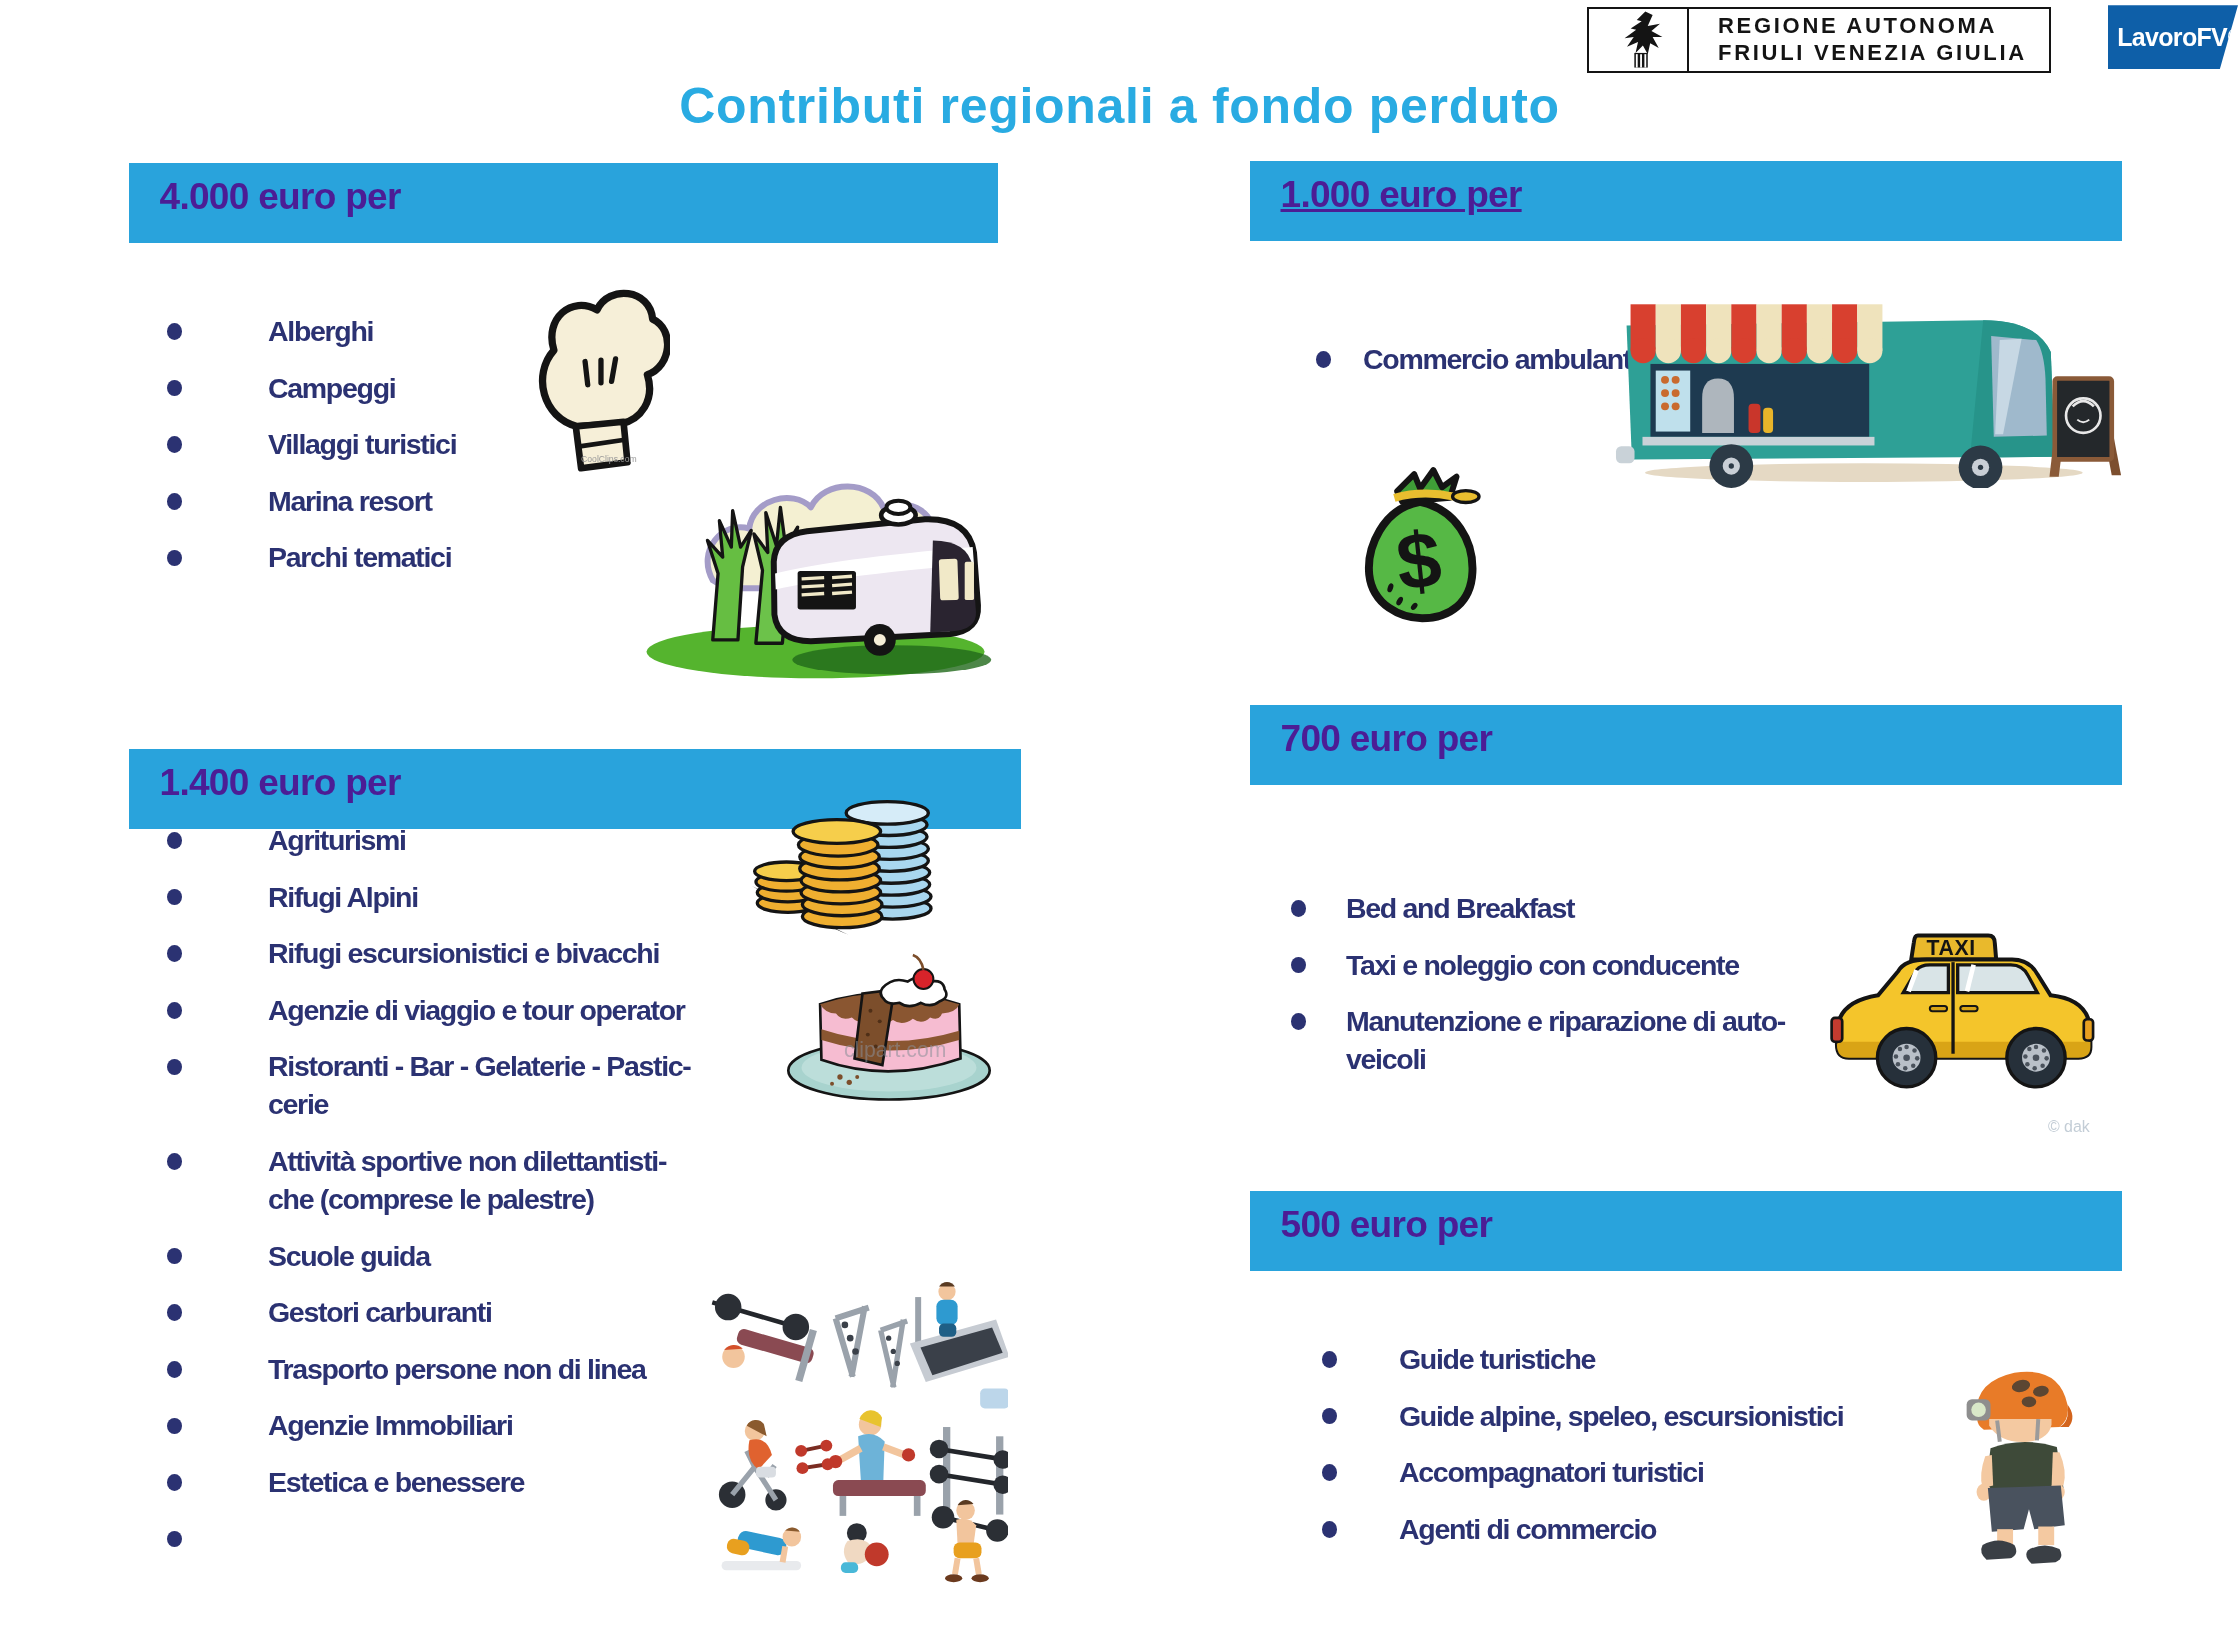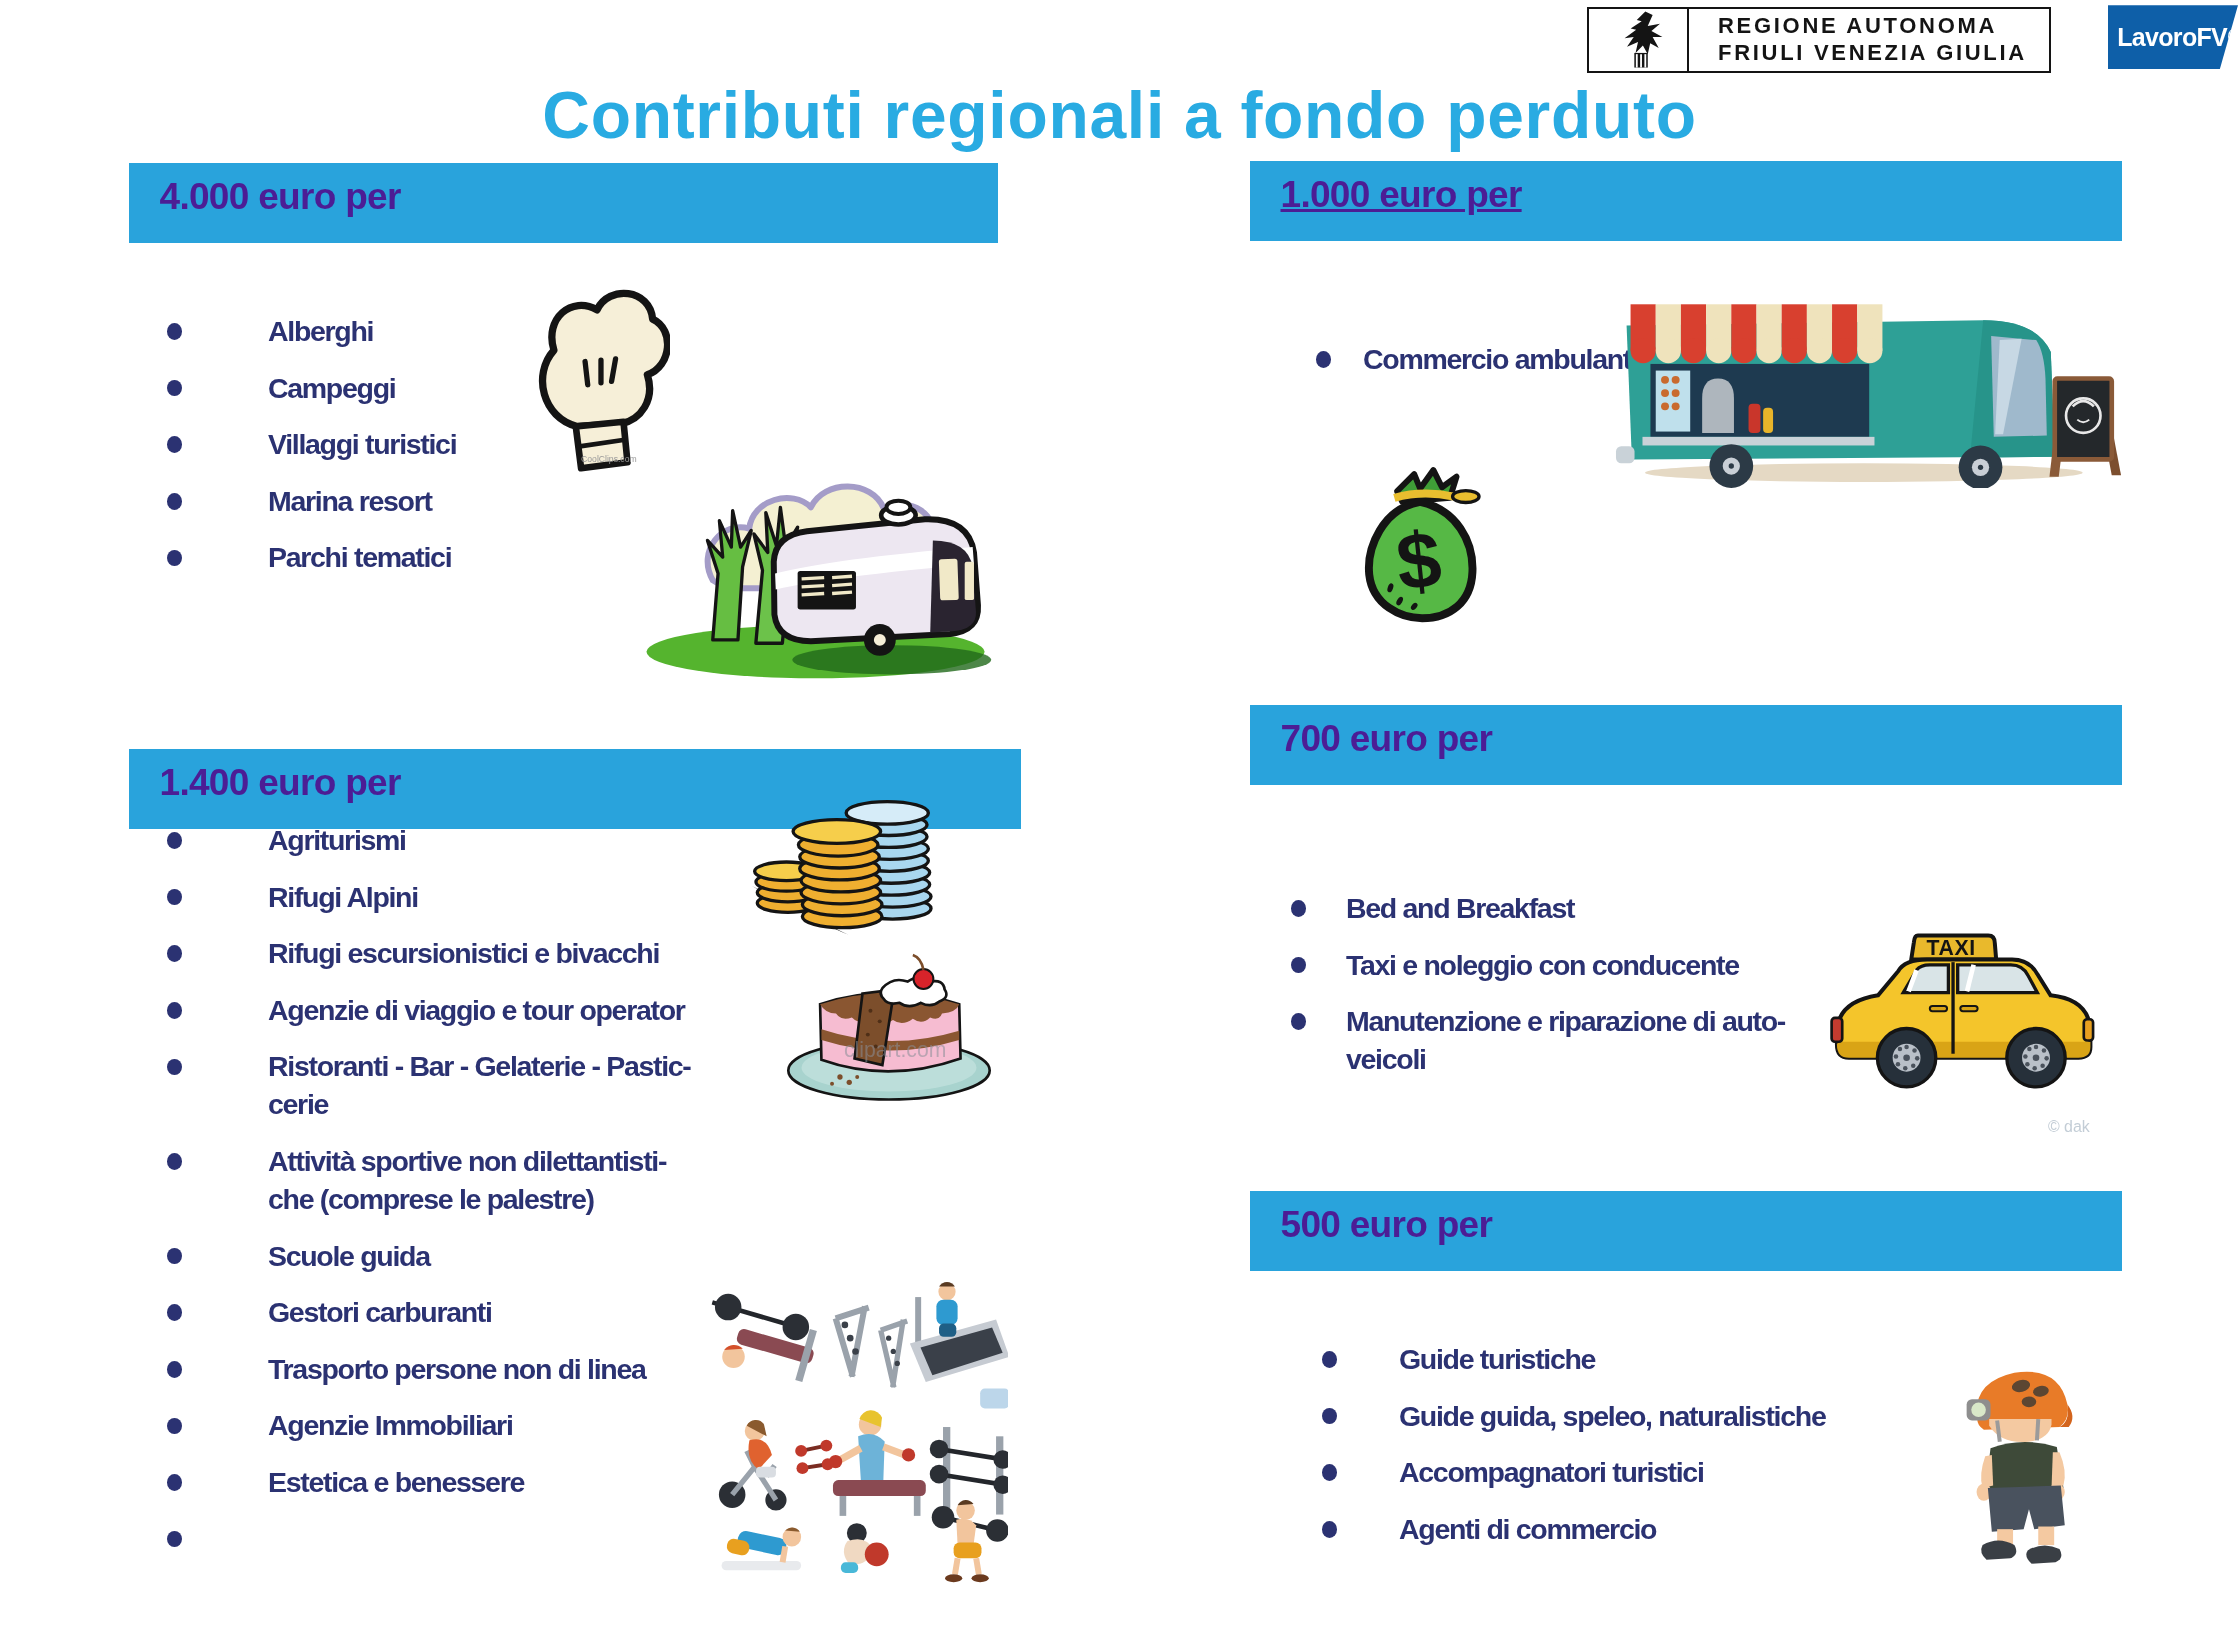--- a/index.html
+++ b/index.html
@@ -17,21 +17,21 @@
     font-weight:bold;color:#141414;font-size:22px;line-height:26.5px;letter-spacing:2.7px;}
   .lavoro-box{
     position:absolute;left:2108px;top:5.3px;width:130px;height:64px;background:#0E5FA8;
     clip-path:polygon(0 0,100% 0,86% 100%,0 100%);
     color:#fff;font-weight:bold;font-size:25px;letter-spacing:-0.7px;
     display:flex;align-items:center;padding-left:9.3px;box-sizing:border-box;
   }
   
   .page-title{
     position:absolute;left:0;top:77px;width:2239px;text-align:center;
-    font-size:66px;font-weight:bold;color:#29ABE2;letter-spacing:0.7px;
+    font-size:50px;font-weight:bold;color:#29ABE2;letter-spacing:0.7px;
   }
   
   .bar{
     position:absolute;background:#29A3DC;color:#4c1d95;font-weight:bold;
     font-size:37px;letter-spacing:-0.7px;box-sizing:border-box;
     padding:13.3px 0 0 30.5px;height:80px;
   }
   .bar-4000{left:129px;top:163px;width:869px;}
   .bar-1000{left:1250px;top:161px;width:872px;text-decoration:underline;}
   .bar-1400{left:129px;top:705px;width:892px;margin-top:44px;}
@@ -132,21 +132,21 @@
 
 <ul class="list list-700">
   <li><span class="bullet"></span><span class="item-text">Bed and Breakfast</span></li>
   <li><span class="bullet"></span><span class="item-text">Taxi e noleggio con conducente</span></li>
   <li><span class="bullet"></span><span class="item-text">Manutenzione e riparazione di auto-
 veicoli</span></li>
 </ul>
 
 <ul class="list list-500">
   <li><span class="bullet"></span><span class="item-text">Guide turistiche</span></li>
-  <li><span class="bullet"></span><span class="item-text">Guide guida, speleo, naturalistiche</span></li>
+  <li><span class="bullet"></span><span class="item-text">Guide alpine, speleo, escursionistici</span></li>
   <li><span class="bullet"></span><span class="item-text">Accompagnatori turistici</span></li>
   <li><span class="bullet"></span><span class="item-text">Agenti di commercio</span></li>
 </ul>
 
 <svg class="illus il-chef" viewBox="0 0 220 335">
   <path d="M80 218 C28 205 12 140 45 103 C30 55 72 20 110 42 C128 4 190 10 194 56 C228 72 222 128 186 140 C198 178 176 208 146 214 Z" fill="#F6EFD8" stroke="#141414" stroke-width="11" stroke-linejoin="round"></path>
   <path d="M92 120 L96 155 M116 118 L116 152 M138 116 L132 150" stroke="#141414" stroke-width="8" stroke-linecap="round" fill="none"></path>
   <path d="M78 218 L150 211 L156 272 L86 281 Z" fill="#F6EFD8" stroke="#141414" stroke-width="10" stroke-linejoin="round"></path>
   <line x1="84" y1="248" x2="152" y2="238" stroke="#141414" stroke-width="7"></line>
   <text x="86" y="272" font-size="13" fill="#9a9a9a">CoolClips.com</text>

